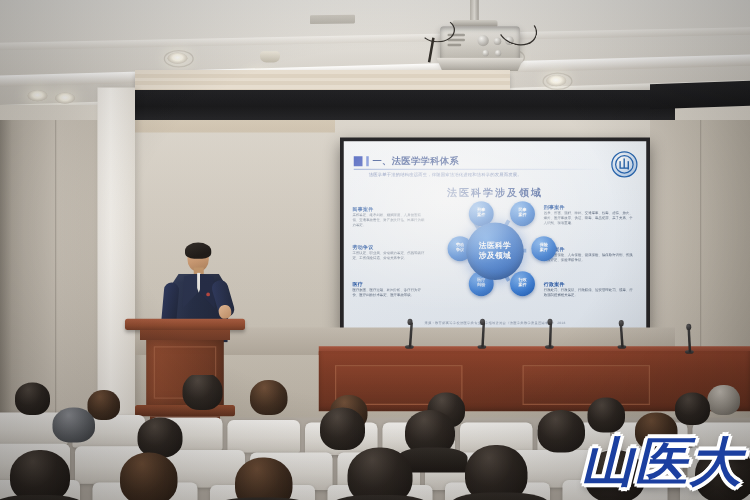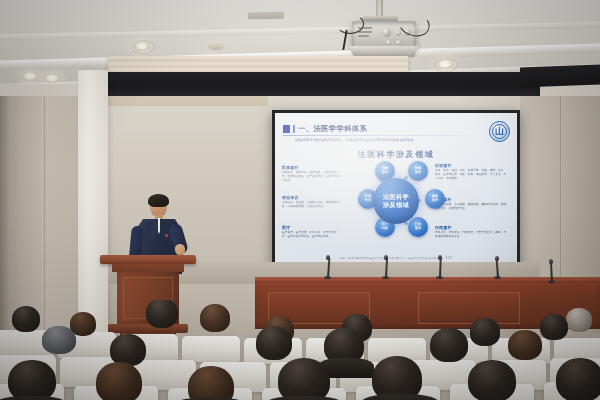--- a/index.html
+++ b/index.html
@@ -451,13 +451,14 @@
 
     <div class="shoulder" style="left:-6px;top:96px;width:74px;height:22px;"></div>
     <div class="shoulder" style="left:170px;top:98px;width:80px;height:20px;"></div>
     <div class="shoulder" style="left:264px;top:96px;width:80px;height:22px;"></div>
     <div class="shoulder" style="left:360px;top:94px;width:80px;height:24px;"></div>
   </div>
 
   <div id="warmcast" class="abs"></div>
   <div id="vignette" class="abs"></div>
 
+  <div id="watermark" class="abs">山医大</div>
 </div>
 
 </body></html>

